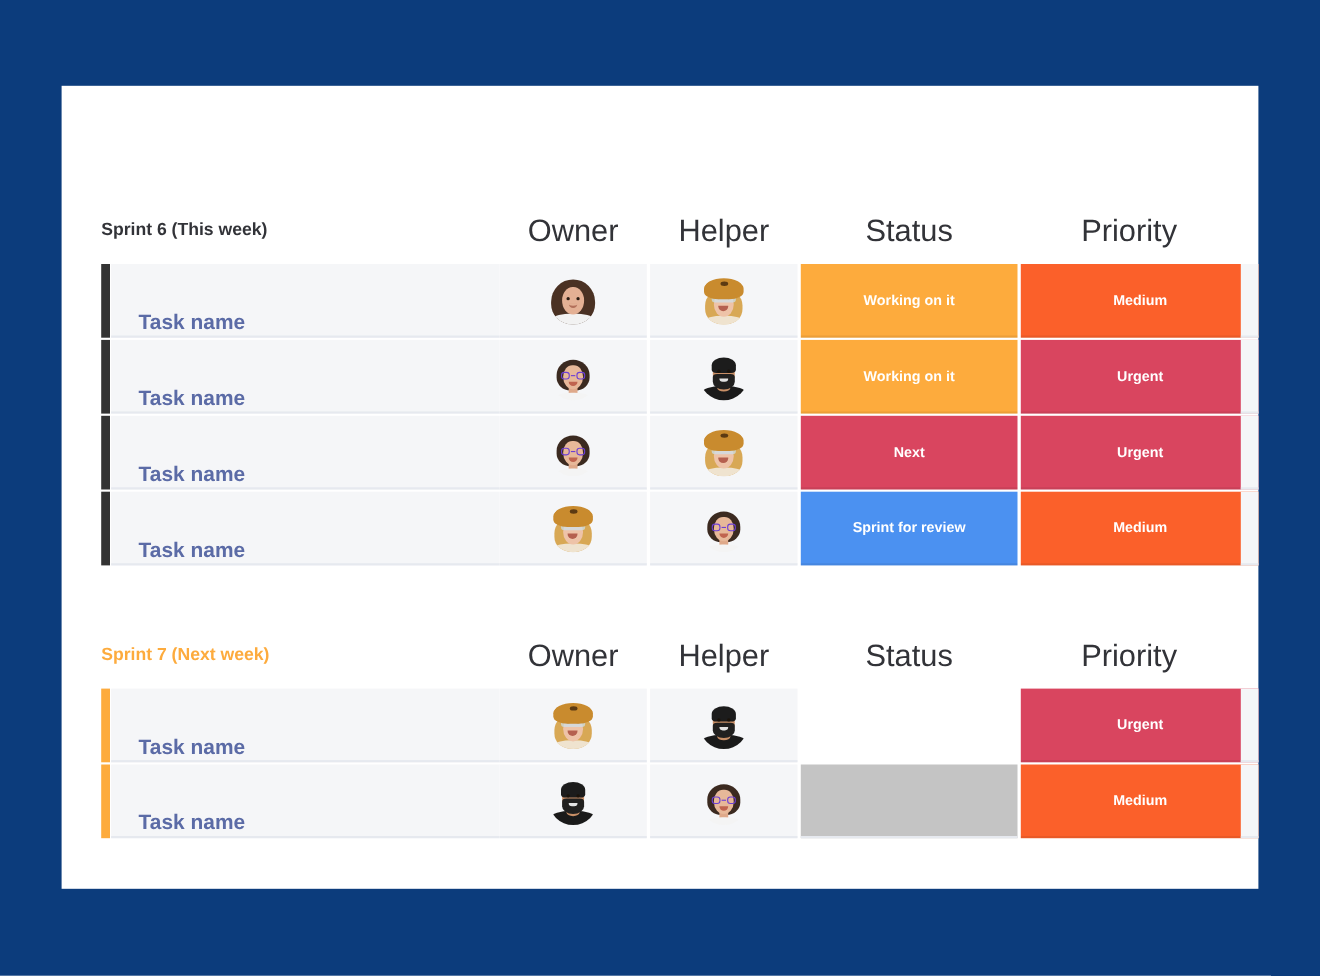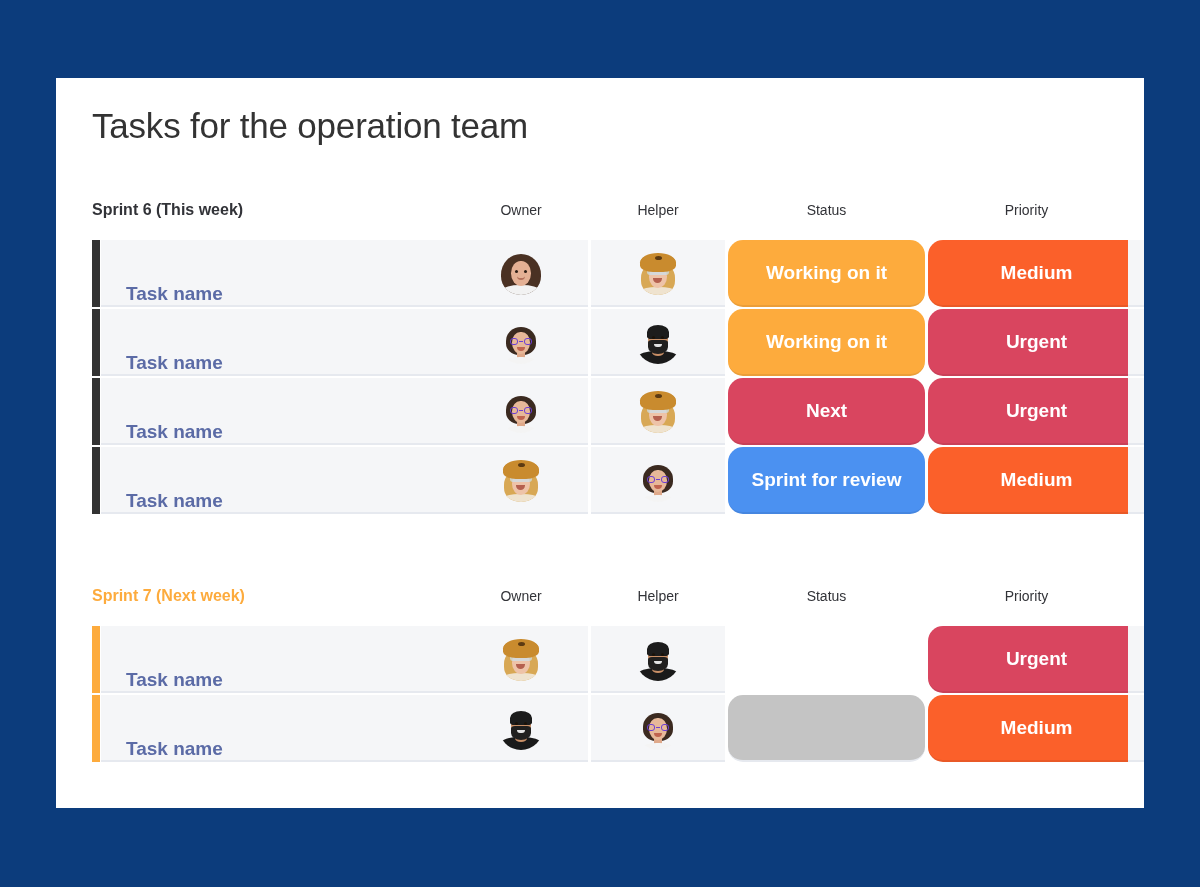--- a/index.html
+++ b/index.html
@@ -60,21 +60,21 @@
     font-weight: bold;
     white-space: nowrap;
     line-height: 28px;
   }
   .group-sprint6 .group-title { color: #323338; }
   .group-sprint7 .group-title { color: #fdab3d; }
 
   .col-label {
     position: absolute;
     top: 0;
-    font-size: 14px;
+    font-size: 28px;
     font-weight: 400;
     color: #323338;
     text-align: center;
     line-height: 28px;
     white-space: nowrap;
   }
   .col-label.owner    { left: 398px; width: 134px; }
   .col-label.helper   { left: 535px; width: 134px; }
   .col-label.status   { left: 672px; width: 197px; }
   .col-label.priority { left: 872px; width: 197px; }
@@ -130,25 +130,24 @@
 
   .cell-status   { left: 672px; width: 197px; }
   .cell-priority { left: 872px; width: 217px; }
   .cell-extra    { left: 1072px; width: 40px; }
 
   .cell-tag {
     display: flex;
     align-items: center;
     justify-content: center;
     color: #ffffff;
-    font-size: 19px;
+    font-size: 13px;
     font-weight: bold;
     white-space: nowrap;
     border-bottom: 2px solid rgba(0,0,0,0.07);
-    border-radius: 15px;
   }
   .cell-tag.empty-gray {
     background: #c4c4c4;
     border-bottom: 2px solid #e6e9ef;
   }
 
   
   .avatar {
     position: relative;
     width: 44px;
@@ -283,21 +282,20 @@
   .av-beard .collar {
     position: absolute; left: 16px; bottom: 8px; width: 12px; height: 7px;
     background: #c98f66; border-radius: 0 0 50% 50%;
   }
 </style>
 </head>
 <body>
 
 <div class="board-card">
 
-  <div class="page-title">Tasks for the operation team</div>
 
   <div class="group group-sprint6">
     <div class="group-header">
       <div class="group-title">Sprint 6 (This week)</div>
       <div class="col-label owner">Owner</div>
       <div class="col-label helper">Helper</div>
       <div class="col-label status">Status</div>
       <div class="col-label priority">Priority</div>
     </div>
 

